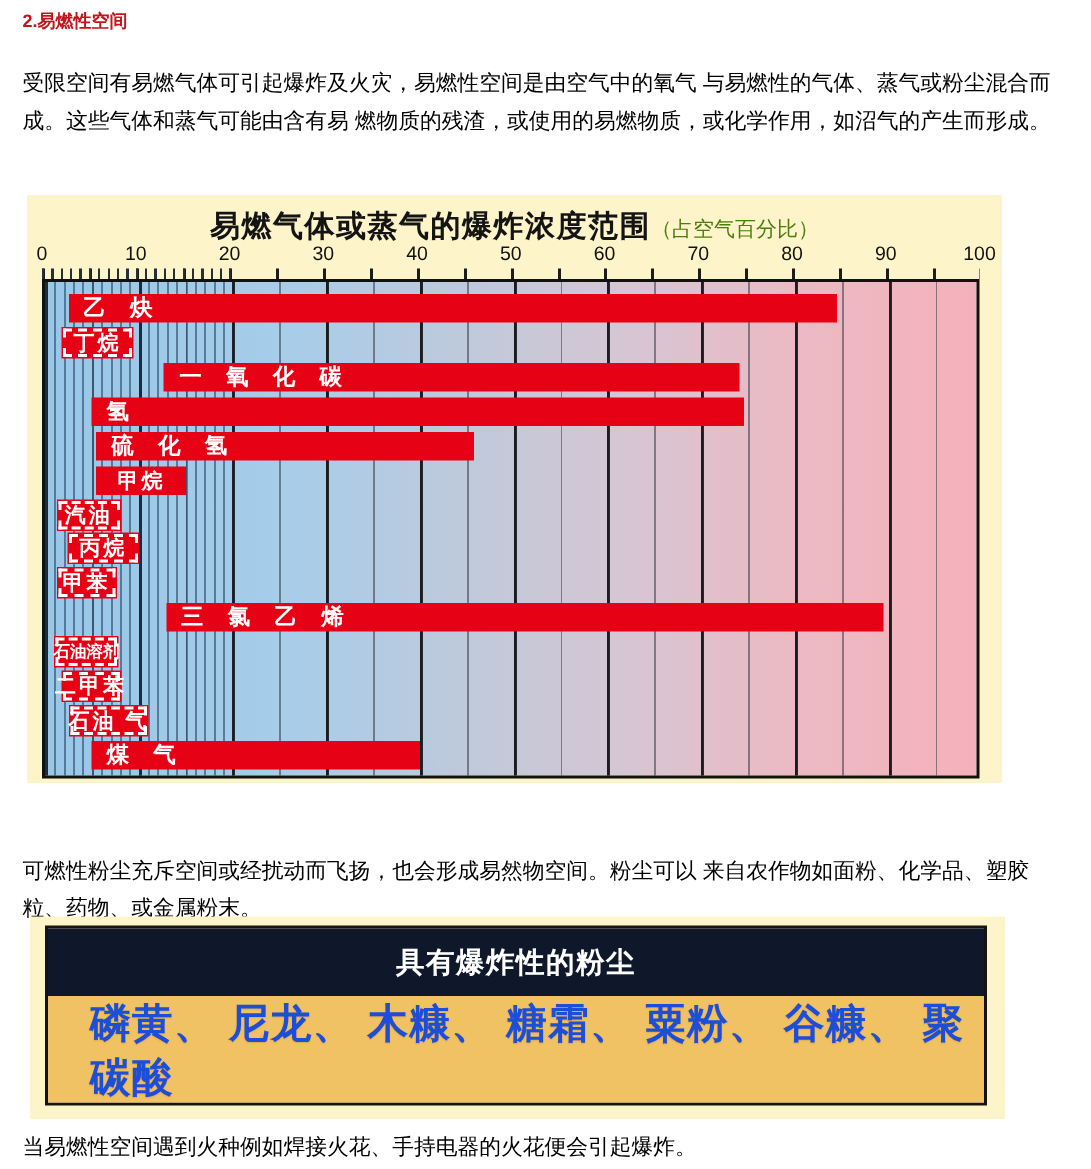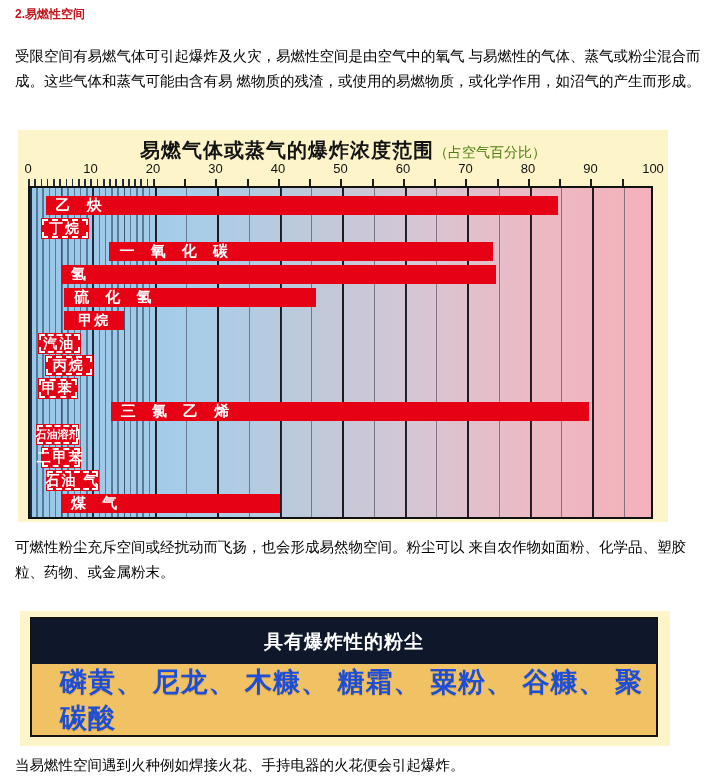--- a/index.html
+++ b/index.html
@@ -9,21 +9,21 @@
   }
   .heading {
     position:absolute; left:15px; top:6px; margin:0;
     font-size:12px; font-weight:bold; color:#c0161c;
   }
   .para {
     position:absolute; left:15px; width:700px; margin:0;
     font-size:14.5px; line-height:25px; color:#000000;
   }
   #p1 { top:44px; }
-  #p2 { top:535px; }
+  #p2 { top:569px; }
   #p3 { top:753px; }
 
   
   .chart-panel {
     position:absolute; left:18px; top:130px; width:650px; height:392px;
     background:#fdf5c9;
   }
   .chart-title {
     position:absolute; top:7px; left:0; width:100%; text-align:center;
     font-size:20px; font-weight:bold; color:#141414; letter-spacing:1px;

